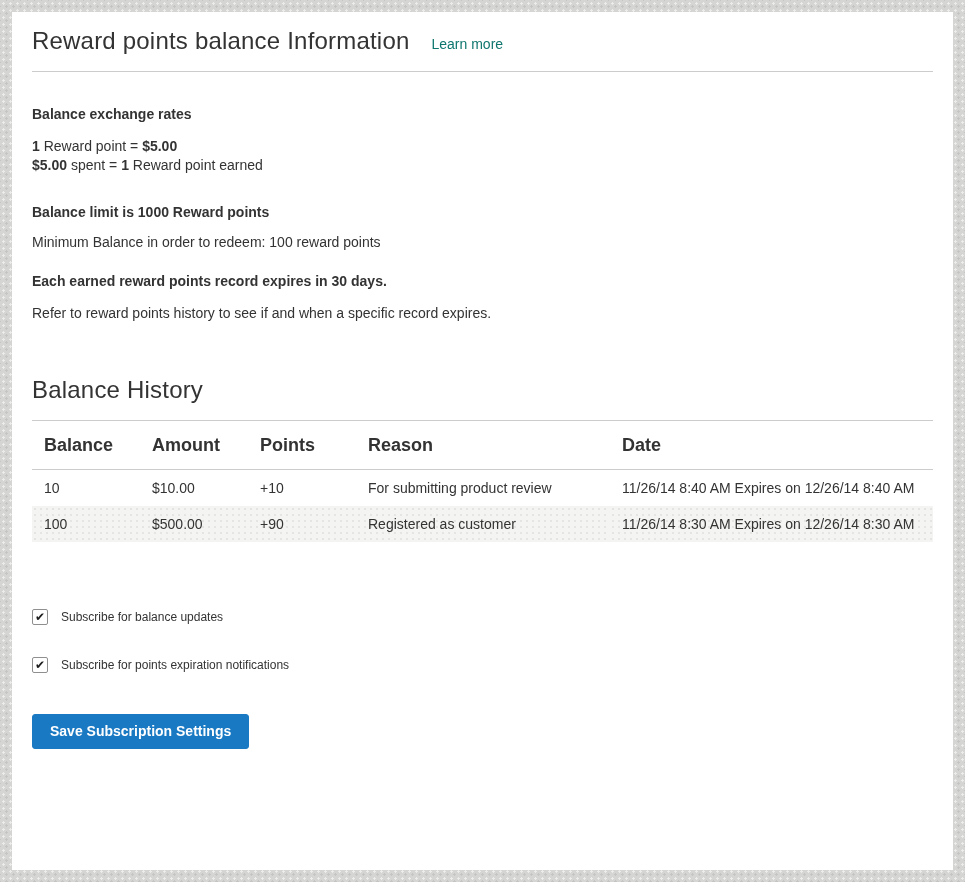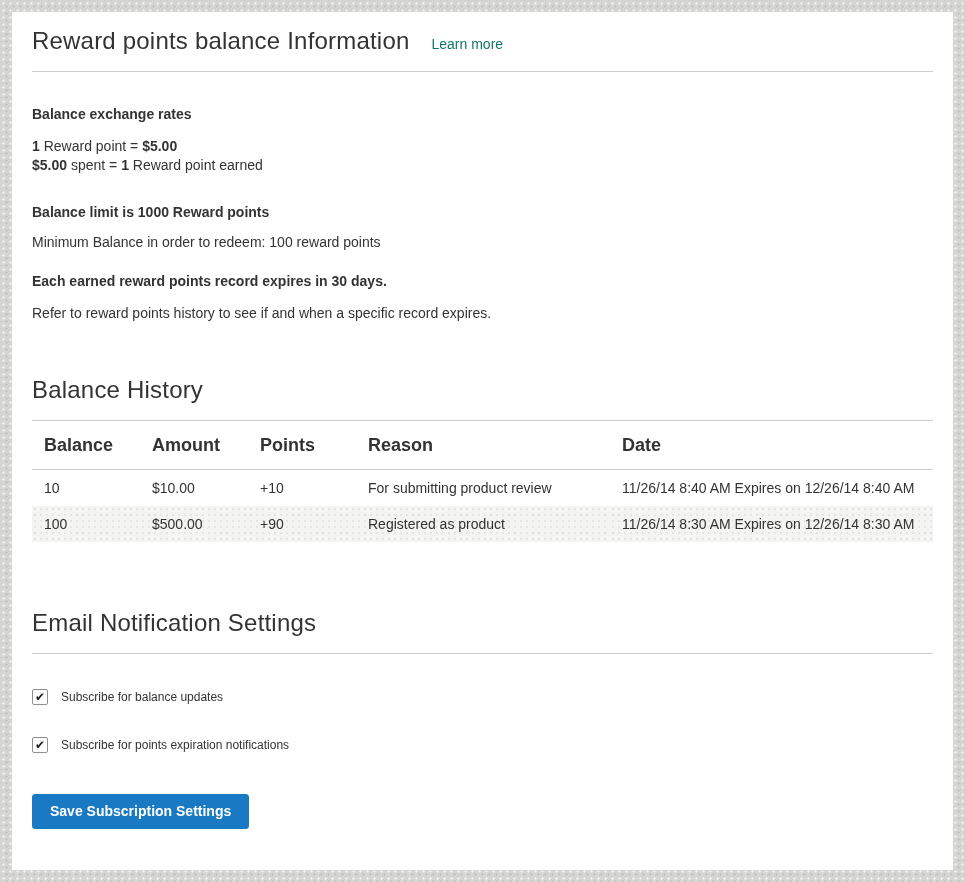--- a/index.html
+++ b/index.html
@@ -178,31 +178,28 @@
           <td>10</td>
           <td>$10.00</td>
           <td>+10</td>
           <td>For submitting product review</td>
           <td>11/26/14 8:40 AM Expires on 12/26/14 8:40 AM</td>
         </tr>
         <tr class="striped">
           <td>100</td>
           <td>$500.00</td>
           <td>+90</td>
-          <td>Registered as product</td>
+          <td>Registered as customer</td>
           <td>11/26/14 8:30 AM Expires on 12/26/14 8:30 AM</td>
         </tr>
       </tbody>
     </table>
   </div>
 
   <div class="notif-section">
-    <div class="section-head">
-      <h2 class="section-title">Email Notification Settings</h2>
-    </div>
 
     <label class="checkbox-row cb-row-1">
       <span class="checkbox-box">✔</span>
       <span class="checkbox-label">Subscribe for balance updates</span>
     </label>
 
     <label class="checkbox-row cb-row-2">
       <span class="checkbox-box">✔</span>
       <span class="checkbox-label">Subscribe for points expiration notifications</span>
     </label>

